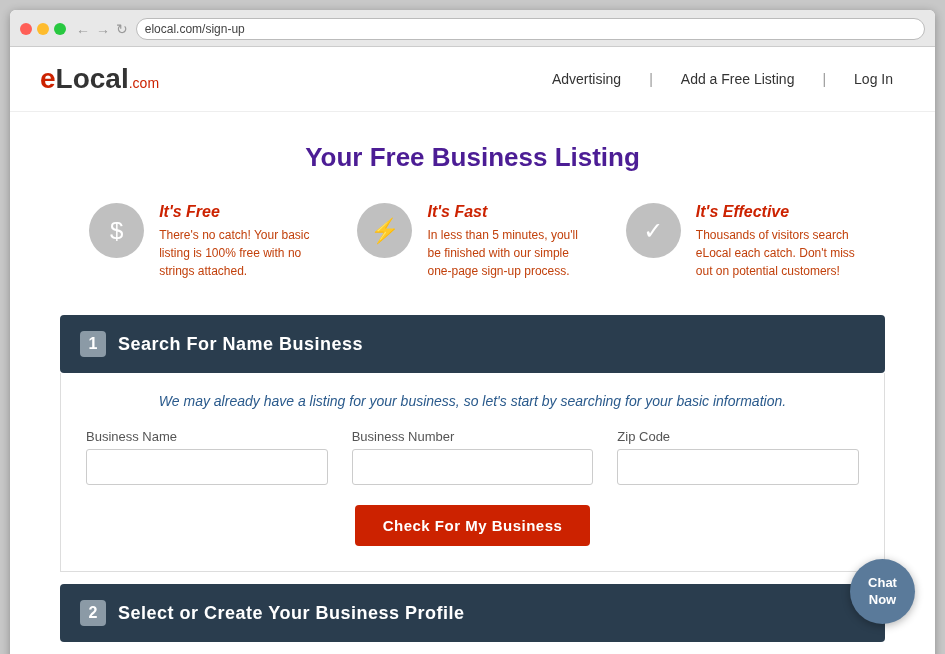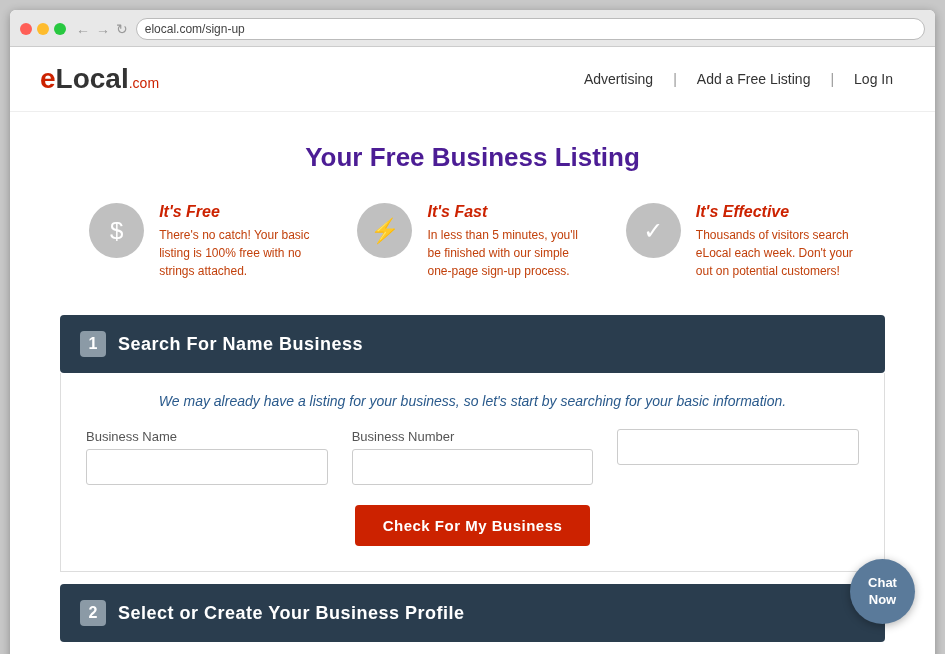--- a/index.html
+++ b/index.html
@@ -80,21 +80,21 @@
     .logo {
       font-size: 28px;
       font-weight: bold;
       color: #333;
     }
     .logo span.e { color: #cc2200; }
     .logo span.local { color: #333; }
     .logo span.com { color: #cc2200; font-size: 14px; font-weight: normal; }
     .site-nav {
       display: flex;
-      gap: 8px;
+      gap: 16px;
       font-size: 14px;
       color: #333;
     }
     .site-nav a {
       text-decoration: none;
       color: #333;
       padding: 0 12px;
       font-size: 14px;
     }
     .site-nav .divider {
@@ -308,21 +308,21 @@
           <div class="feature-text">
             <h3>It's Fast</h3>
             <p>In less than 5 minutes, you'll be finished with our simple one-page sign-up process.</p>
           </div>
         </div>
 
         <div class="feature-item">
           <div class="feature-icon">✓</div>
           <div class="feature-text">
             <h3>It's Effective</h3>
-            <p>Thousands of visitors search eLocal each week. Don't your out on potential customers!</p>
+            <p>Thousands of visitors search eLocal each catch. Don't miss out on potential customers!</p>
           </div>
         </div>
       </div>
 
       <div class="step-section">
         <div class="step-header">
           <div class="step-number">1</div>
           <span class="step-title">Search For Name Business</span>
         </div>
         <div class="search-form-area">
@@ -330,20 +330,21 @@
           <div class="form-row">
             <div class="form-field">
               <label>Business Name</label>
               <input type="text" style="">
             </div>
             <div class="form-field">
               <label>Business Number</label>
               <input type="text" style="">
             </div>
             <div class="form-field">
+              <label>Zip Code</label>
               <input type="text" style="">
             </div>
           </div>
           <div class="check-btn-wrapper">
             <button class="check-btn">Check For My Business</button>
           </div>
         </div>
       </div>
 
       <div class="step-section">

